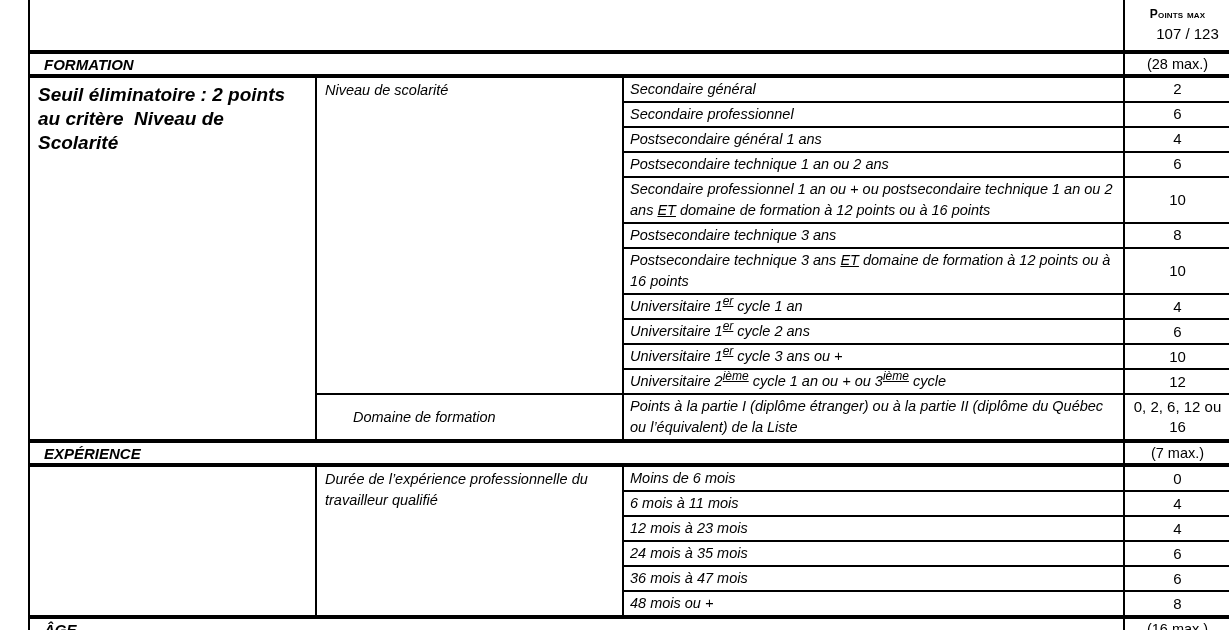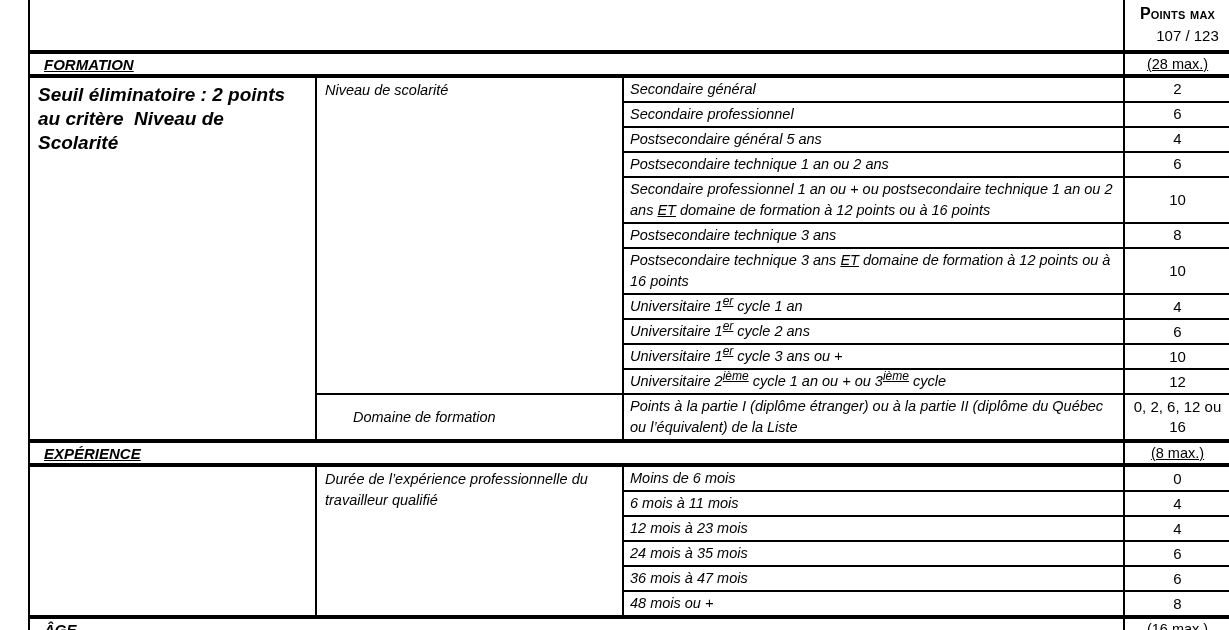--- a/index.html
+++ b/index.html
@@ -7,24 +7,24 @@
   .page{position:relative;width:1229px;height:630px;background:#fff;color:#000;
         font-family:"Liberation Sans",sans-serif;}
   table.grid{position:absolute;left:28px;top:0;width:1201px;border-collapse:collapse;
              table-layout:fixed;}
   col.c1{width:287px}col.c2{width:307px}col.c3{width:501px}col.c4{width:106px}
   td{border:2px solid #000;padding:0;vertical-align:middle;}
   
   tr.top td{border-top:none;height:50px;}
   td.blank{background:#fff;}
   td.points-head{border-right:none;text-align:center;vertical-align:middle;}
-  .pm-label{font-weight:bold;font-variant:small-caps;font-size:16px;letter-spacing:.2px;line-height:1.3;}
+  .pm-label{font-weight:bold;font-variant:small-caps;font-size:12px;letter-spacing:.2px;line-height:1.3;}
   .pm-value{font-size:15px;line-height:1.3;margin-top:1px;margin-left:20px;}
   
-  tr.section td{border-top:4px solid #000;border-bottom:4px solid #000;height:20px;text-decoration:underline;}
+  tr.section td{border-top:4px solid #000;border-bottom:4px solid #000;height:20px;}
   td.section-name{font-weight:bold;font-style:italic;font-size:15px;padding:0 0 0 14px;}
   td.section-max{border-right:none;text-align:center;font-size:14.5px;margin-left:8px;}
   
   td.left-cell{vertical-align:top;padding:5px 8px;font-weight:bold;font-style:italic;
                font-size:19px;}
   .note-line{line-height:24px;white-space:pre-wrap;}
   td.criterion{vertical-align:top;padding:2px 8px;font-style:italic;font-size:14.5px;line-height:1.4;}
   td.criterion.single{vertical-align:middle;padding-left:36px;}
   td.detail{font-style:italic;font-size:14.5px;padding:1px 6px;height:21px;line-height:1.45;margin-top:31px;}
   td.pts{border-right:none;text-align:center;font-size:15px;padding:1px 4px;line-height:1.35;}
@@ -61,21 +61,21 @@
           </td>
           <td class="criterion" rowspan="11">Niveau de scolarité</td>
           <td class="detail">Secondaire général</td>
           <td class="pts">2</td>
         </tr>
         <tr>
           <td class="detail">Secondaire professionnel</td>
           <td class="pts">6</td>
         </tr>
         <tr>
-          <td class="detail">Postsecondaire général 5 ans</td>
+          <td class="detail">Postsecondaire général 1 ans</td>
           <td class="pts">4</td>
         </tr>
         <tr>
           <td class="detail">Postsecondaire technique 1 an ou 2 ans</td>
           <td class="pts">6</td>
         </tr>
         <tr>
           <td class="detail">Secondaire professionnel 1 an ou + ou postsecondaire technique 1 an ou 2 ans <span class="ul">ET</span> domaine de formation à 12 points ou à 16 points</td>
           <td class="pts">10</td>
         </tr>
@@ -103,21 +103,21 @@
           <td class="detail">Universitaire 2<sup>ième</sup> cycle 1 an ou + ou 3<sup>ième</sup> cycle</td>
           <td class="pts">12</td>
         </tr>
         <tr>
           <td class="criterion single" rowspan="1">Domaine de formation</td>
           <td class="detail">Points à la partie I (diplôme étranger) ou à la partie II (diplôme du Québec ou l’équivalent) de la Liste</td>
           <td class="pts">0, 2, 6, 12 ou 16</td>
         </tr>
         <tr class="section">
           <td class="section-name" colspan="3">EXPÉRIENCE</td>
-          <td class="section-max">(8 max.)</td>
+          <td class="section-max">(7 max.)</td>
         </tr>
         <tr>
           <td class="left-cell" rowspan="6"></td>
           <td class="criterion" rowspan="6">Durée de l’expérience professionnelle du travailleur qualifié</td>
           <td class="detail">Moins de 6 mois</td>
           <td class="pts">0</td>
         </tr>
         <tr>
           <td class="detail">6 mois à 11 mois</td>
           <td class="pts">4</td>

